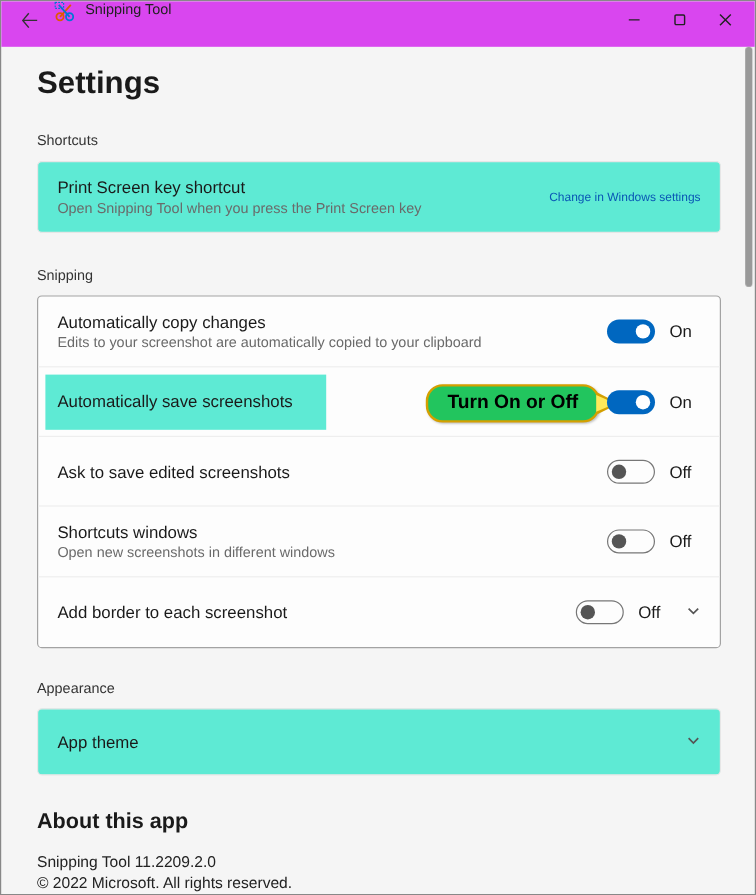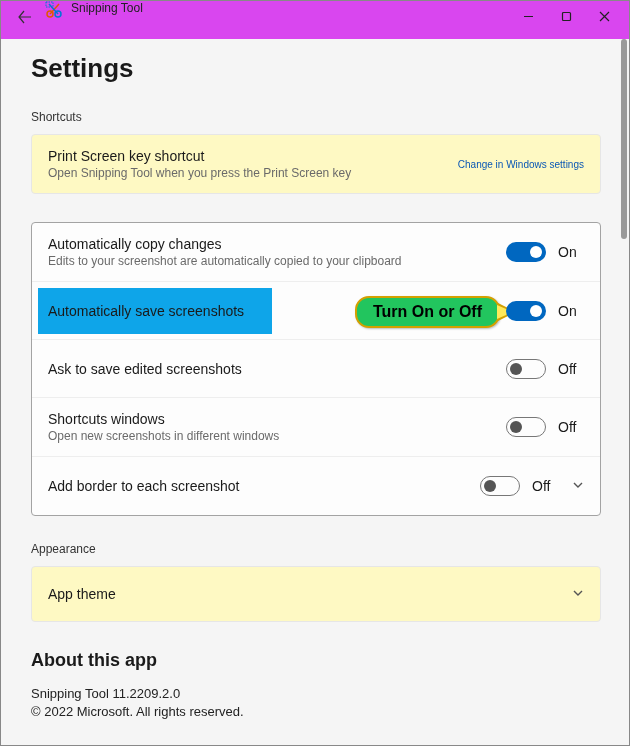--- a/index.html
+++ b/index.html
@@ -79,21 +79,21 @@
       font-weight: 600;
       color: #1a1a1a;
       margin: 14px 0 26px 0;
     }
     .section-label {
       font-size: 12px;
       color: #333;
       margin: 0 0 10px 0;
     }
     .card {
-      background: #fef9c3;
+      background: #5eead4;
       border: 1px solid #e6e6e6;
       border-radius: 4px;
       padding: 13px 16px;
       margin-bottom: 4px;
       display: flex;
       align-items: center;
       justify-content: space-between;
       min-height: 60px;
     }
     .card-group {
@@ -170,21 +170,21 @@
       color: #1a1a1a;
       min-width: 26px;
     }
     .chevron {
       font-size: 12px;
       color: #555;
       margin-left: 14px;
       cursor: pointer;
     }
     .highlight {
-      background: #0ea5e9;
+      background: #5eead4;
       display: inline-block;
       padding: 14px 28px 14px 10px;
       margin: -14px 0 -14px -10px;
     }
     .callout {
       position: absolute;
       background: #22c55e;
       border: 2px solid #d4a000;
       border-radius: 14px;
       padding: 5px 16px;
@@ -284,20 +284,21 @@
 
   <div class="section-label">Shortcuts</div>
   <div class="card shortcuts-card">
     <div class="row-text">
       <div class="row-title">Print Screen key shortcut</div>
       <div class="row-subtitle">Open Snipping Tool when you press the Print Screen key</div>
     </div>
     <div class="link">Change in Windows settings</div>
   </div>
 
+  <div class="section-label">Snipping</div>
   <div class="card-group">
 
     <div class="row">
       <div class="row-text">
         <div class="row-title">Automatically copy changes</div>
         <div class="row-subtitle">Edits to your screenshot are automatically copied to your clipboard</div>
       </div>
       <div class="toggle-wrap">
         <div class="toggle on">
             <div class="knob"></div>

